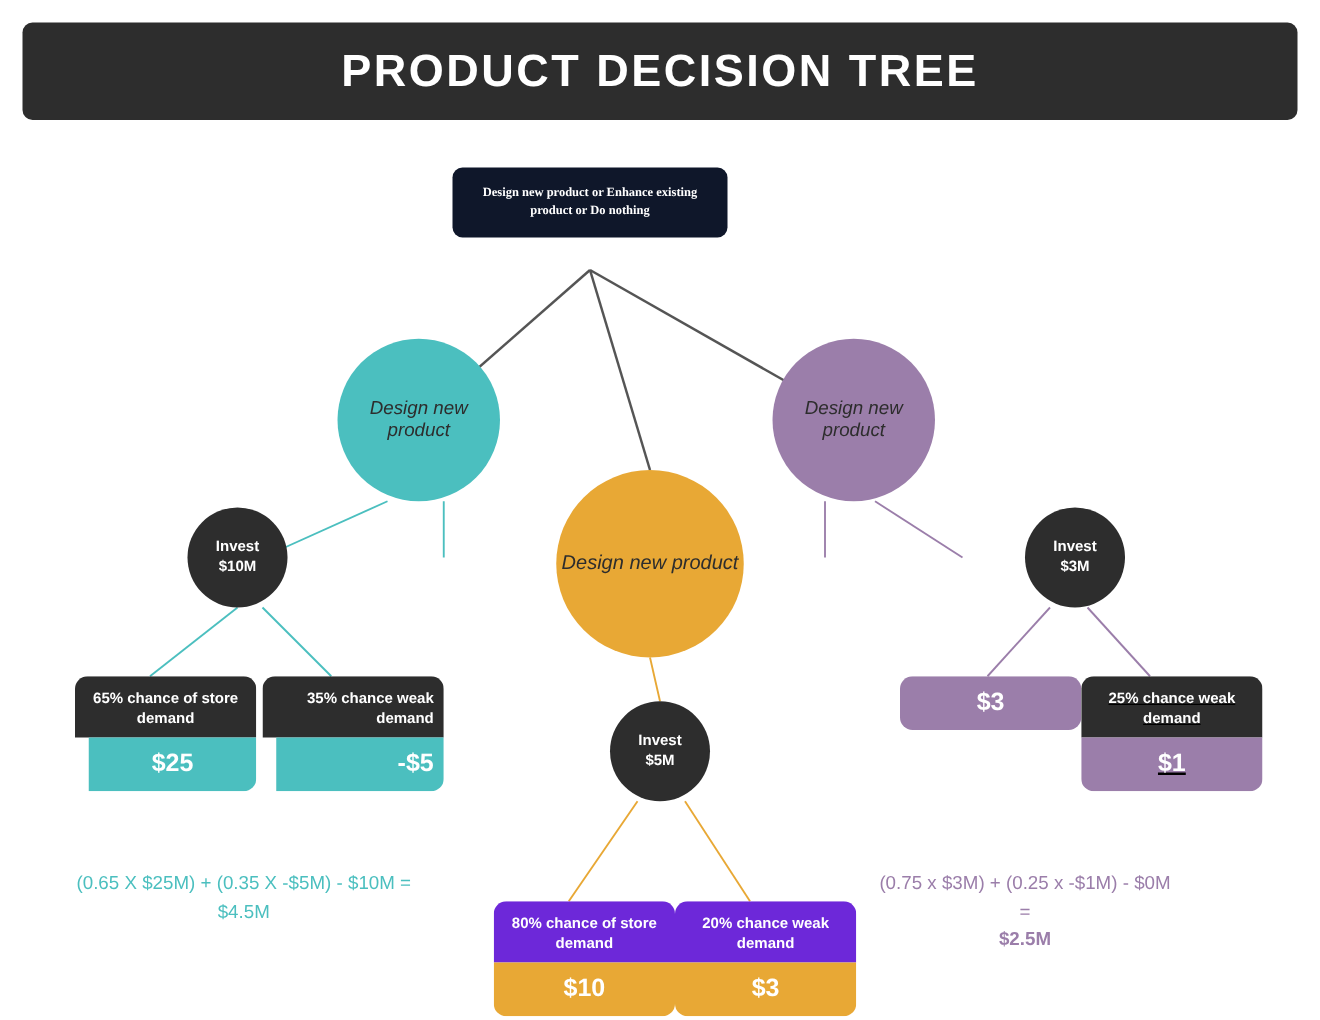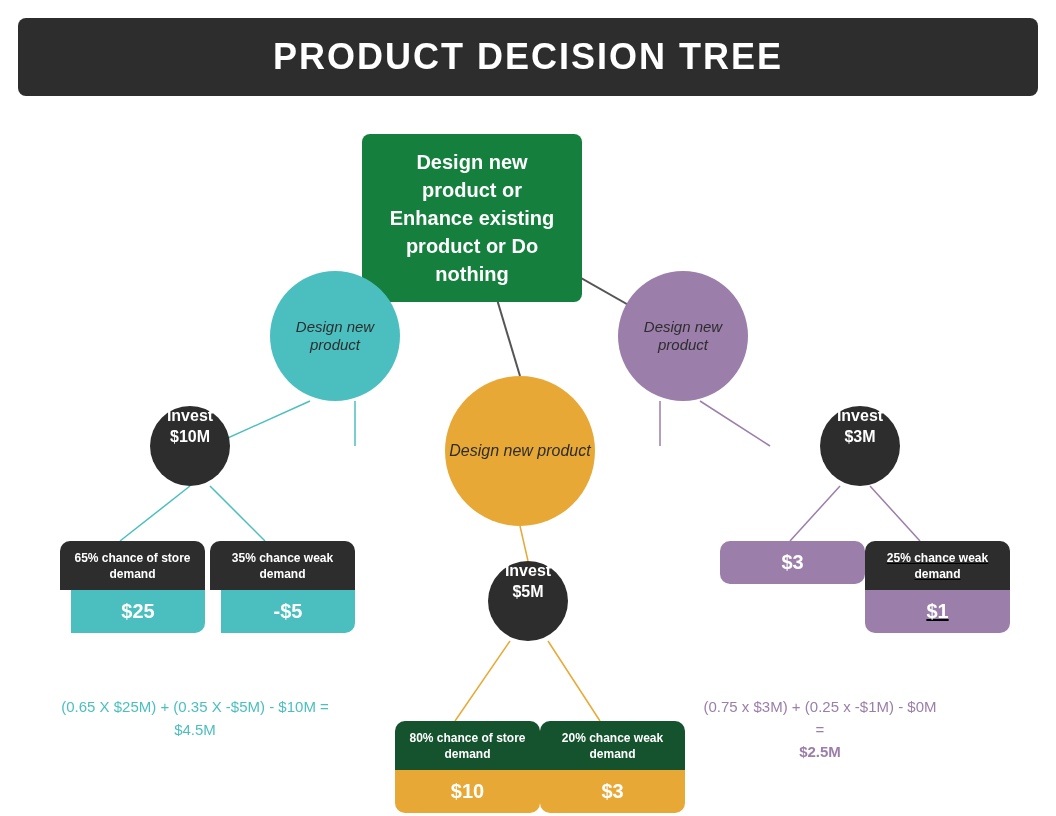--- a/index.html
+++ b/index.html
@@ -41,28 +41,29 @@
       height: 100%;
       pointer-events: none;
     }
 
     
     .node-root {
       position: absolute;
       left: 362px;
       top: 28px;
       width: 220px;
-      background: #15803d;
+      background: #0f172a;
       color: #fff;
       border-radius: 8px;
       padding: 14px 16px;
       text-align: center;
-      font-size: 20px;
+      font-size: 10px;
       font-weight: 600;
       line-height: 1.4;
+      font-family: Liberation Serif, serif;
     }
 
     
     .circle-node {
       position: absolute;
       border-radius: 50%;
       display: flex;
       align-items: center;
       justify-content: center;
       text-align: center;
@@ -99,23 +100,24 @@
       font-size: 16px;
     }
 
     
     .invest-node {
       position: absolute;
       border-radius: 50%;
       background: #2d2d2d;
       color: #fff;
       display: flex;
+      align-items: center;
       justify-content: center;
       text-align: center;
-      font-size: 16px;
+      font-size: 12px;
       font-weight: 700;
       line-height: 1.3;
     }
 
     .invest-10m {
       width: 80px;
       height: 80px;
       left: 150px;
       top: 300px;
     }
@@ -160,26 +162,26 @@
 
     
     .card-teal .demand-card-top { background: #2d2d2d; }
     .card-teal .demand-card-bottom { background: #4bbfbf; margin-left: 11px; }
 
     
     .card-purple .demand-card-top { background: #2d2d2d; }
     .card-purple .demand-card-bottom { background: #9b7eaa; }
 
     
-    .card-orange .demand-card-top { background: #14532d; }
+    .card-orange .demand-card-top { background: #6d28d9; }
     .card-orange .demand-card-bottom { background: #e8a835; }
 
     
     .card-65 { left: 60px; top: 435px; }
-    .card-35 { left: 210px; top: 435px; }
+    .card-35 { left: 210px; top: 435px; text-align: right; }
 
     
     .card-80 { left: 395px; top: 615px; }
     .card-20 { left: 540px; top: 615px; }
 
     
     .card-75 { left: 720px; top: 435px; }
     .card-25 { left: 865px; top: 435px; text-decoration: underline; }
 
     

